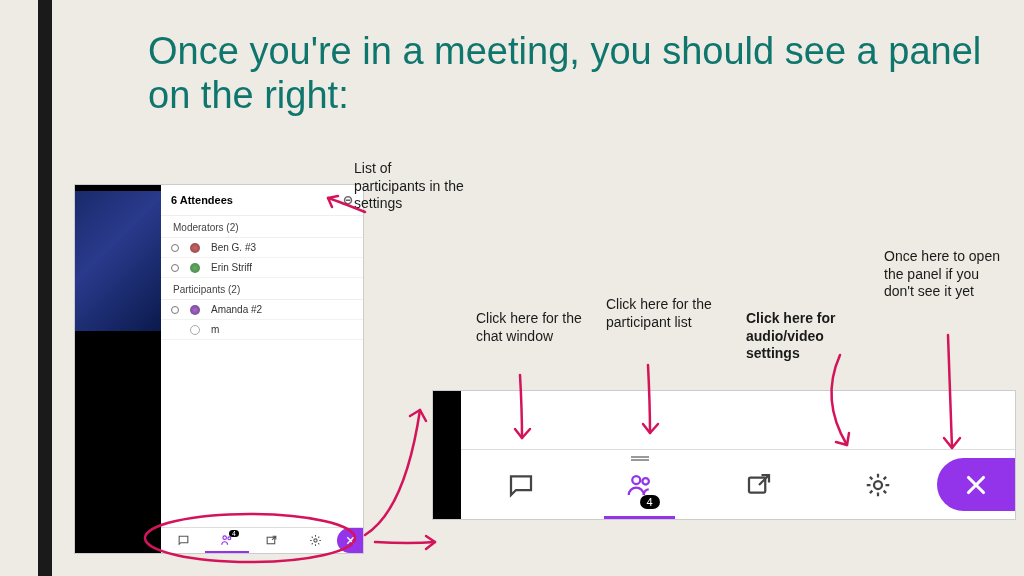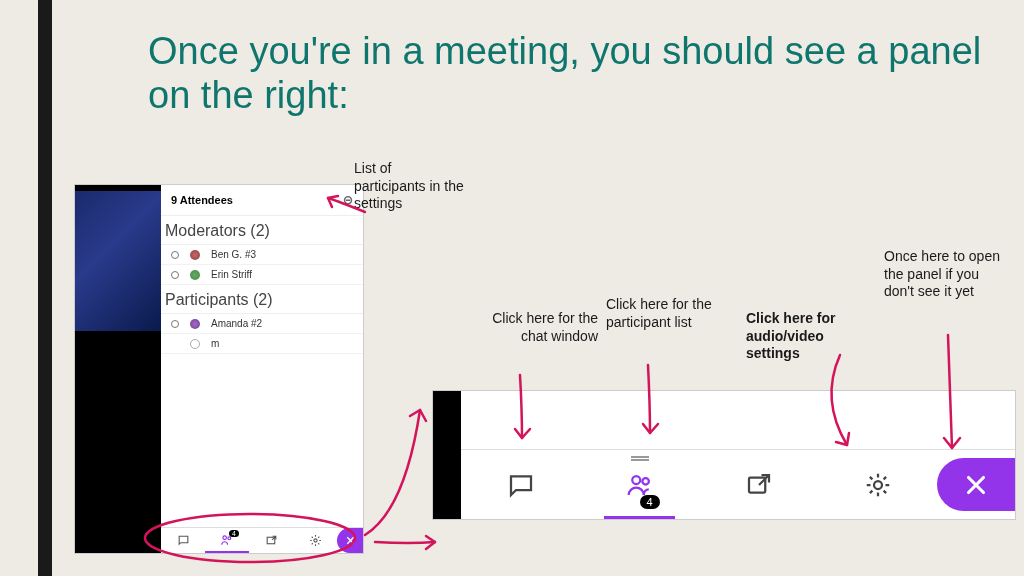--- a/index.html
+++ b/index.html
@@ -38,21 +38,21 @@
   }
   .panel-shot .white {
     position: absolute; left: 86px; top: 0; right: 0; bottom: 26px;
     background: #fff;
   }
   .p-head {
     display:flex; align-items:center; justify-content:space-between;
     padding: 8px 10px; font-size:11px; font-weight:600; border-bottom:1px solid #eee;
   }
   .p-sub {
-    padding: 6px 4px 4px; font-size:16px; color:#444; border-bottom:1px solid #eee;
+    padding: 6px 12px 4px; font-size:10px; color:#444; border-bottom:1px solid #eee;
   }
   .p-row {
     display:flex; align-items:center; gap:11px;
     padding: 4px 10px; font-size:10px; color:#333;
     border-bottom:1px solid #f2f2f2;
   }
   .mic { width:8px;height:8px;border:1px solid #777;border-radius:50%; }
   .avatar { width:10px;height:10px;border-radius:50%;
     background: radial-gradient(circle,#c66,#844); }
   .avatar.b{ background: radial-gradient(circle,#6a6,#484);}
@@ -114,41 +114,41 @@
   .count-b {
     position:absolute; bottom:10px; left:50%; transform:translateX(0px);
     background:#000; color:#fff; font-size:11px; padding:1px 7px;
     border-radius:10px;
   }
 
   .callout {
     position:absolute; font-size:14px; color:#1a1a1a; line-height:1.25;
   }
   .c1{ left:354px; top:160px; width:110px;}
-  .c2{ left:488px; top:310px; width:110px;text-align:right;}
+  .c2{ left:476px; top:310px; width:110px;}
   .c3{ left:606px; top:296px; width:110px;}
   .c4{ left:746px; top:310px; width:120px;font-weight:bold;}
   .c5{ left:884px; top:248px; width:120px;}
 
   svg.arrow { position:absolute; pointer-events:none; }
   .red-stroke { stroke:#d4145a; stroke-width:2.5; fill:none; stroke-linecap:round; }
 </style>
 </head>
 <body>
 
 <div class="left-bar"></div>
 
 <h1 class="title">Once you're in a meeting, you should see a panel on the right:</h1>
 
 <div class="panel-shot">
   <div class="black-strip"></div>
   <div class="video"></div>
   <div class="white">
     <div class="p-head">
-      <span>9 Attendees</span>
+      <span>6 Attendees</span>
       <span style="font-size:12px;color:#666;">⊝</span>
     </div>
     <div class="p-sub">Moderators (2)</div>
     <div class="p-row">
       <span class="mic"></span>
       <span class="avatar"></span>
       <span>Ben G. #3</span>
     </div>
     <div class="p-row">
       <span class="mic"></span>

